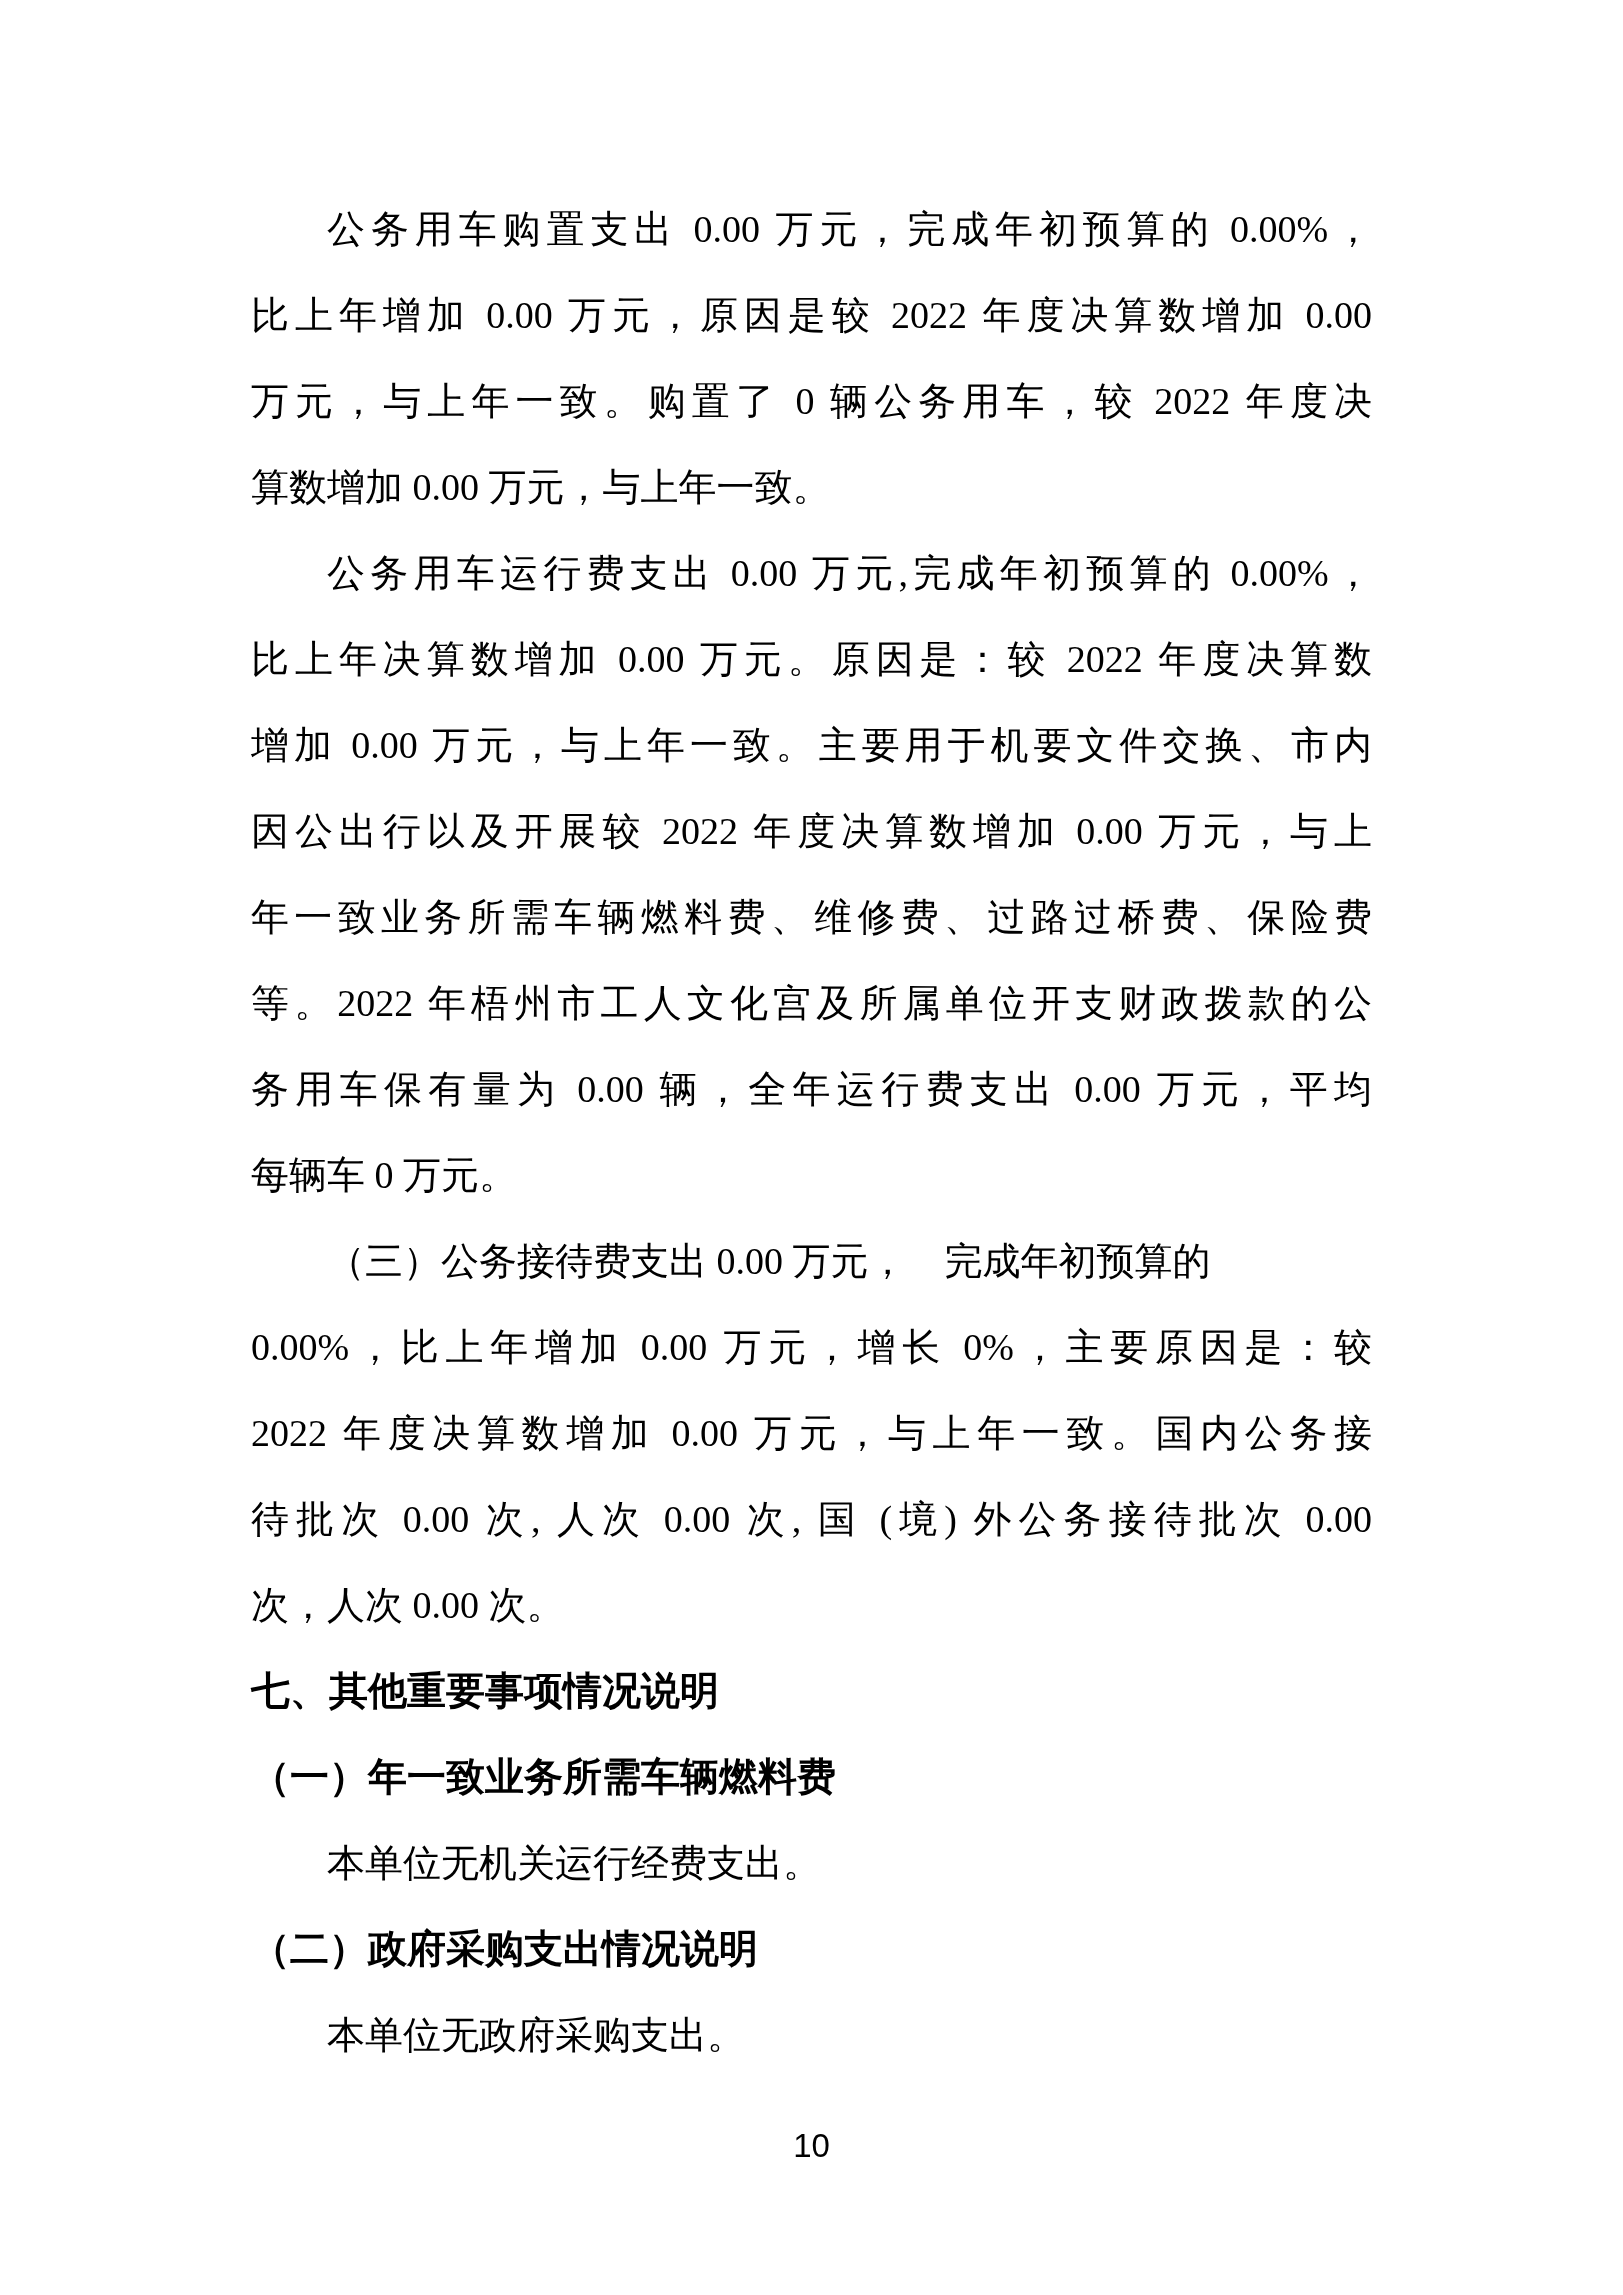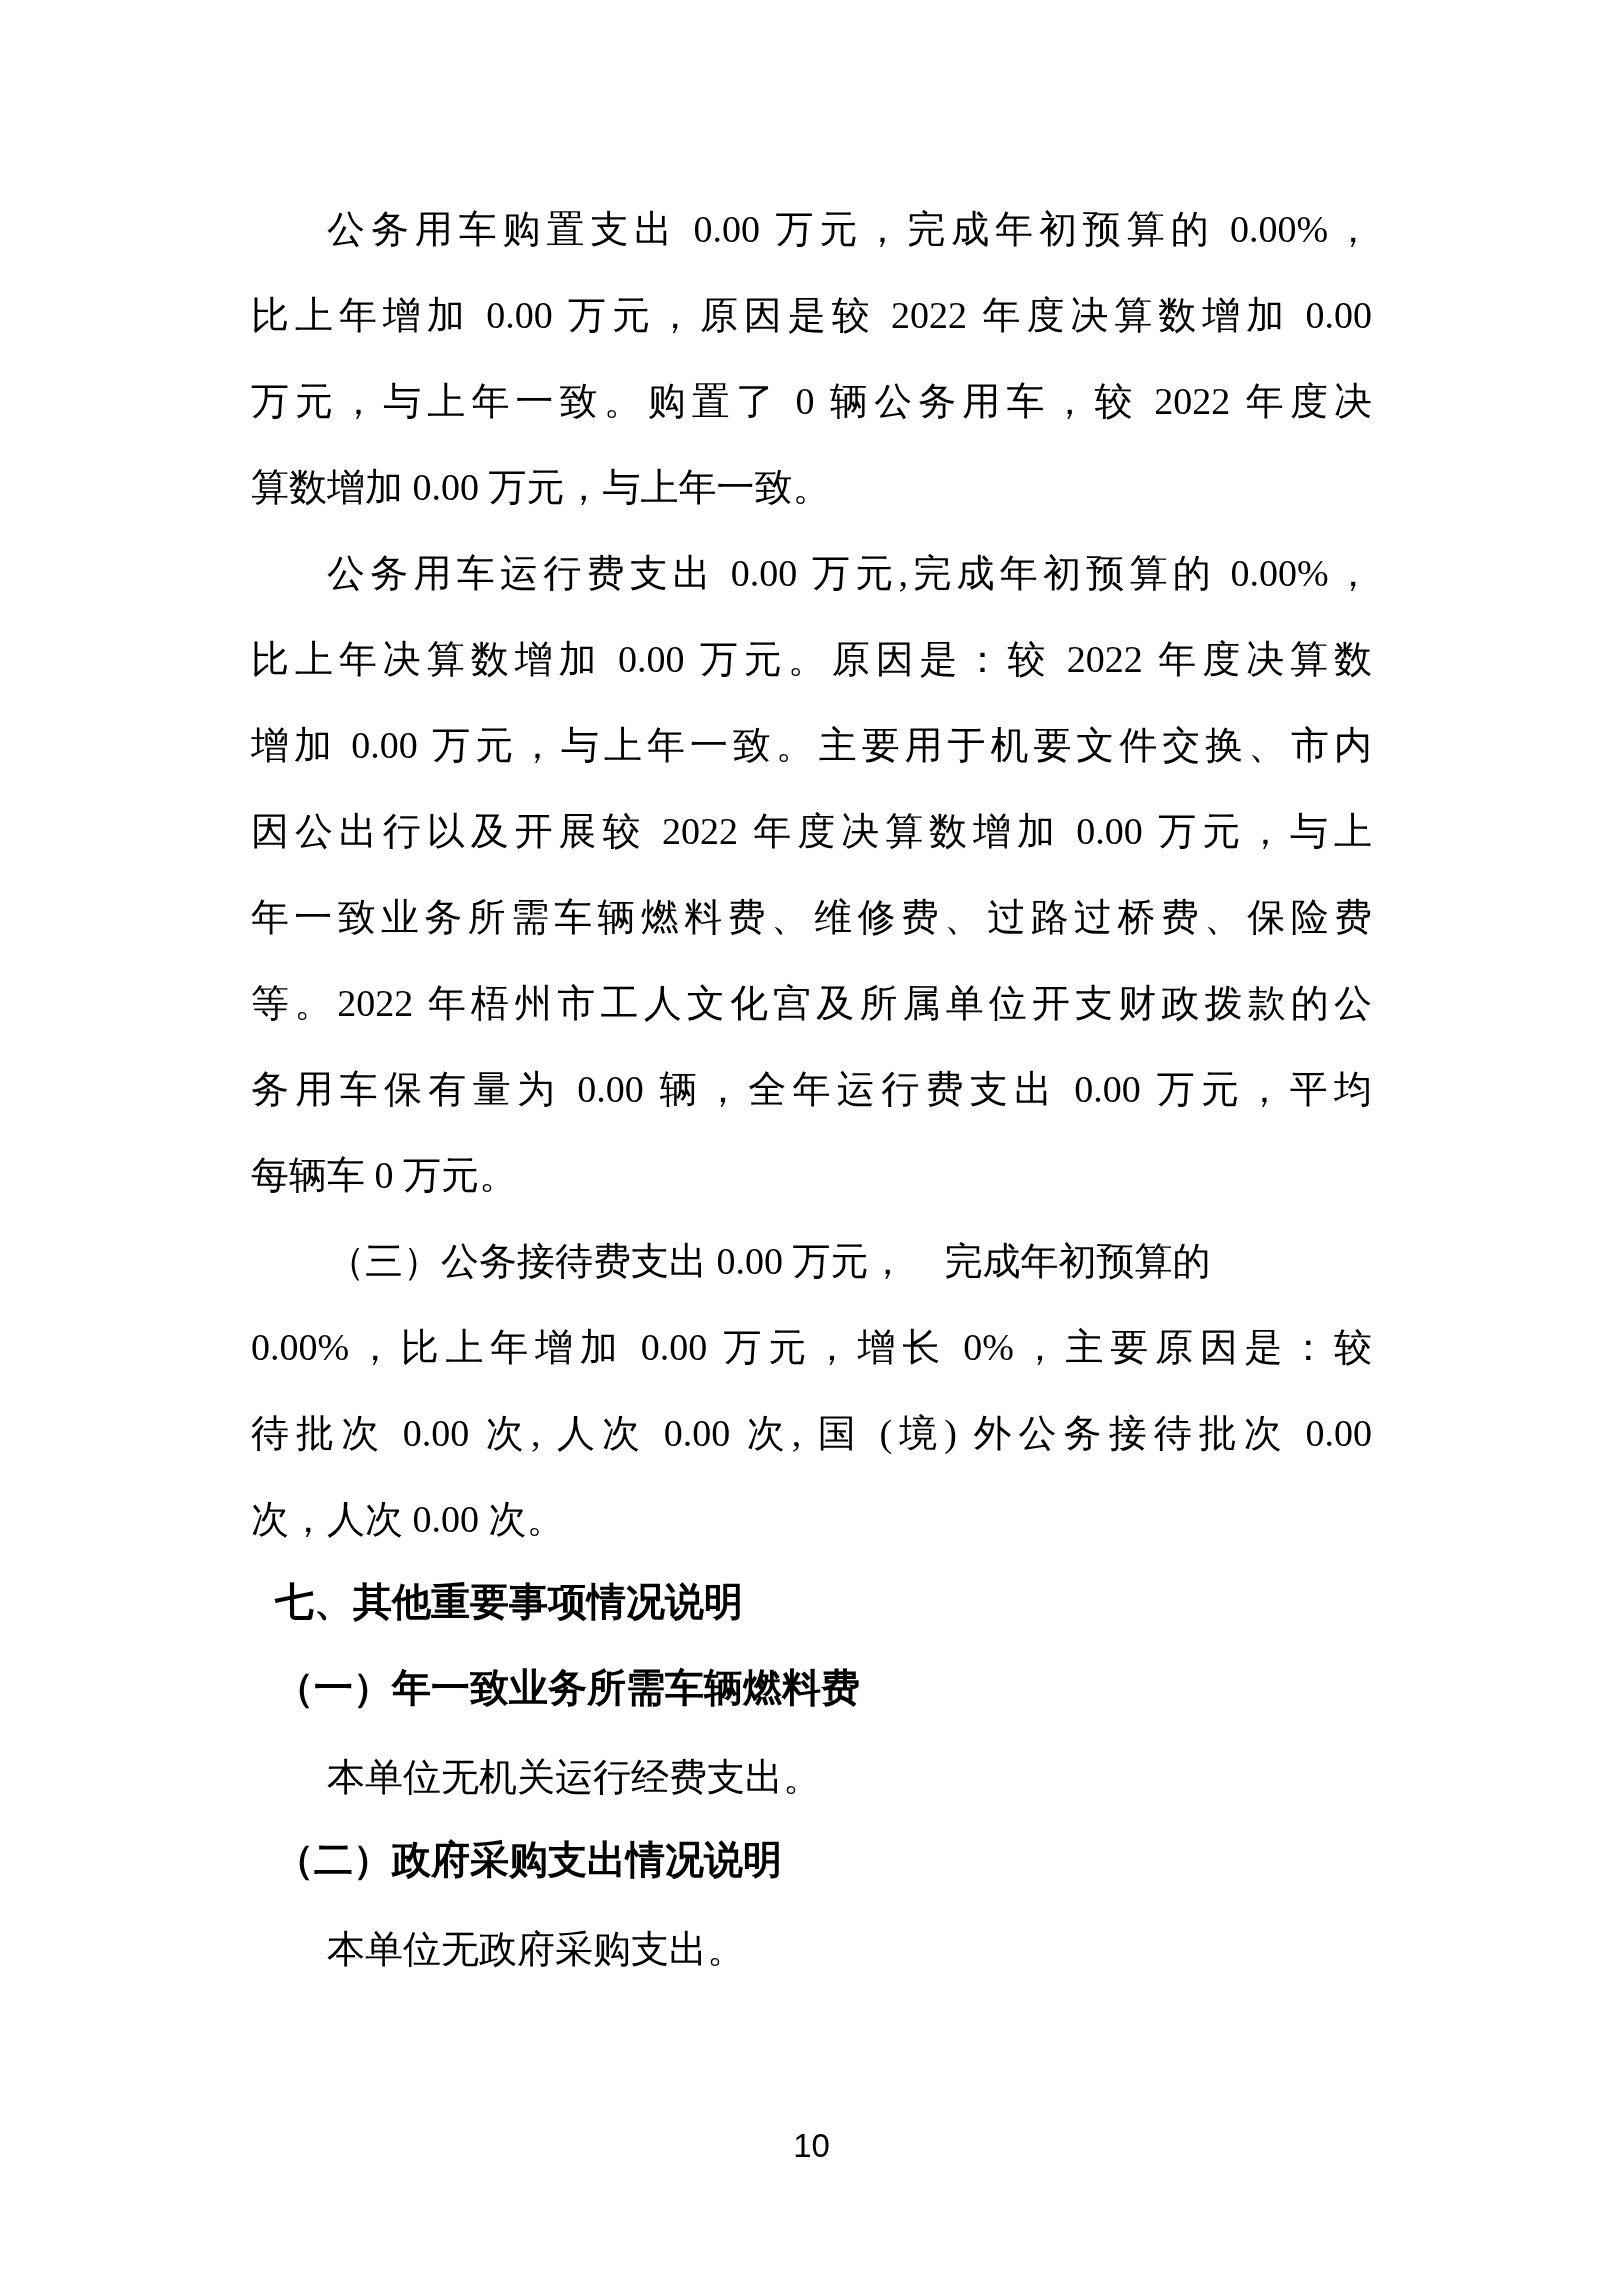--- a/index.html
+++ b/index.html
@@ -27,24 +27,23 @@
   }
   
   .jf {
     text-align: justify;
     text-align-last: justify;
   }
   
   .ind { text-indent: 76px; }
   
   .hd {
-    font-family: Liberation Mono, monospace;
+    font-family: Liberation Sans, sans-serif;
     font-weight: bold;
     font-size: 39px;
-    margin-left: 24px;
   }
   .footer {
     position: absolute;
     top: 2131px;
     left: 0;
     width: 100%;
     text-align: center;
     font-size: 33px;
     line-height: 29px;
     font-family: "Liberation Sans", "DejaVu Sans", sans-serif;
@@ -63,20 +62,21 @@
     <div class="ln jf ind">公务用车运行费支出 0.00 万元,完成年初预算的 0.00%，</div>
     <div class="ln jf">比上年决算数增加 0.00 万元。原因是：较 2022 年度决算数</div>
     <div class="ln jf">增加 0.00 万元，与上年一致。主要用于机要文件交换、市内</div>
     <div class="ln jf">因公出行以及开展较 2022 年度决算数增加 0.00 万元，与上</div>
     <div class="ln jf">年一致业务所需车辆燃料费、维修费、过路过桥费、保险费</div>
     <div class="ln jf">等。2022 年梧州市工人文化宫及所属单位开支财政拨款的公</div>
     <div class="ln jf">务用车保有量为 0.00 辆，全年运行费支出 0.00 万元，平均</div>
     <div class="ln">每辆车 0 万元。</div>
     <div class="ln ind">（三）公务接待费支出 0.00 万元，　完成年初预算的</div>
     <div class="ln jf">0.00%，比上年增加 0.00 万元，增长 0%，主要原因是：较</div>
+    <div class="ln jf">2022 年度决算数增加 0.00 万元，与上年一致。国内公务接</div>
     <div class="ln jf">待批次 0.00 次, 人次 0.00 次, 国 (境) 外公务接待批次 0.00</div>
     <div class="ln">次，人次 0.00 次。</div>
     <div class="ln hd">七、其他重要事项情况说明</div>
     <div class="ln hd">（一）年一致业务所需车辆燃料费</div>
     <div class="ln ind">本单位无机关运行经费支出。</div>
     <div class="ln hd">（二）政府采购支出情况说明</div>
     <div class="ln ind">本单位无政府采购支出。</div>
   </div>
   <div class="footer">10</div>
 </div>

